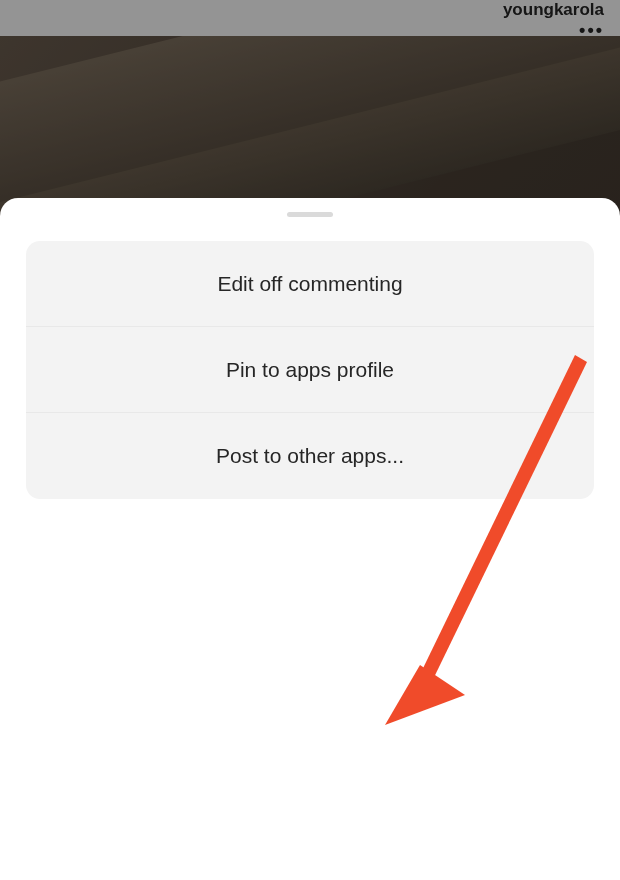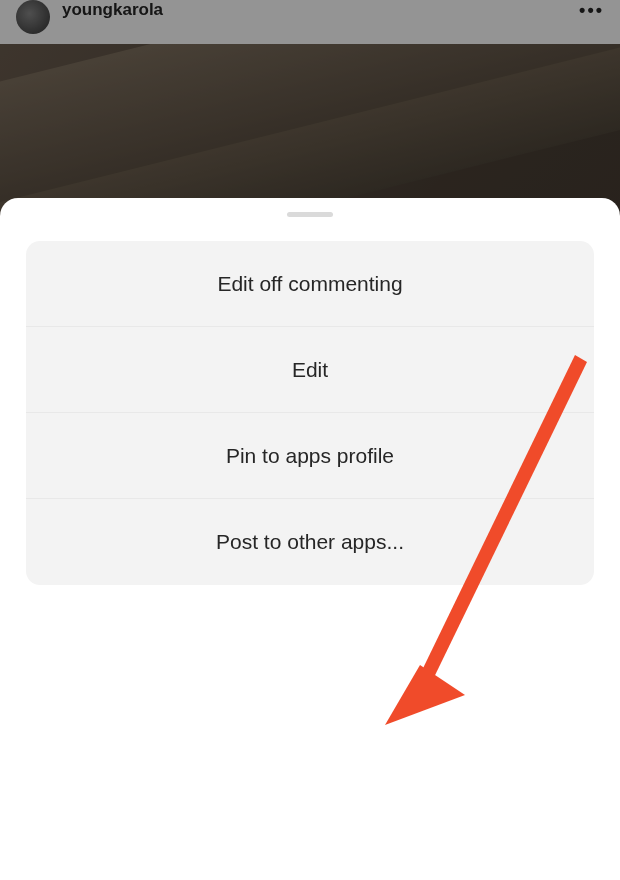--- a/index.html
+++ b/index.html
@@ -18,25 +18,26 @@
     .backdrop {
       position: absolute;
       inset: 0;
       background: linear-gradient(180deg, #595047 0%, #4a4038 30%, #3a322b 100%);
     }
     .backdrop-header {
       position: absolute;
       top: 0;
       left: 0;
       right: 0;
-      height: 44px;
+      height: 36px;
       background: #fff;
       display: flex;
-      align-items: flex-start;
+      align-items: flex-end;
       padding: 0 16px;
+      flex-direction: column;
     }
     .backdrop-avatar {
       width: 34px;
       height: 34px;
       border-radius: 50%;
       background: radial-gradient(circle at 40% 40%, #888 0%, #555 60%, #333 100%);
       margin-right: 12px;
     }
     .backdrop-username {
       font-size: 17px;
@@ -145,23 +146,20 @@
 
 <div class="dim-overlay"></div>
 
 <div class="sheet">
   <div class="grabber"></div>
   <div class="menu">
     <div class="menu-item">
       <span>Edit off commenting</span>
     </div>
     <div class="menu-item">
-      <span>Edit</span>
-    </div>
-    <div class="menu-item">
       <span>Pin to apps profile</span>
     </div>
     <div class="menu-item">
       <span>Post to other apps...</span>
     </div>
   </div>
 </div>
 
 <svg class="arrow-annotation" width="220" height="400" viewBox="0 0 220 400">
   <defs></defs>

